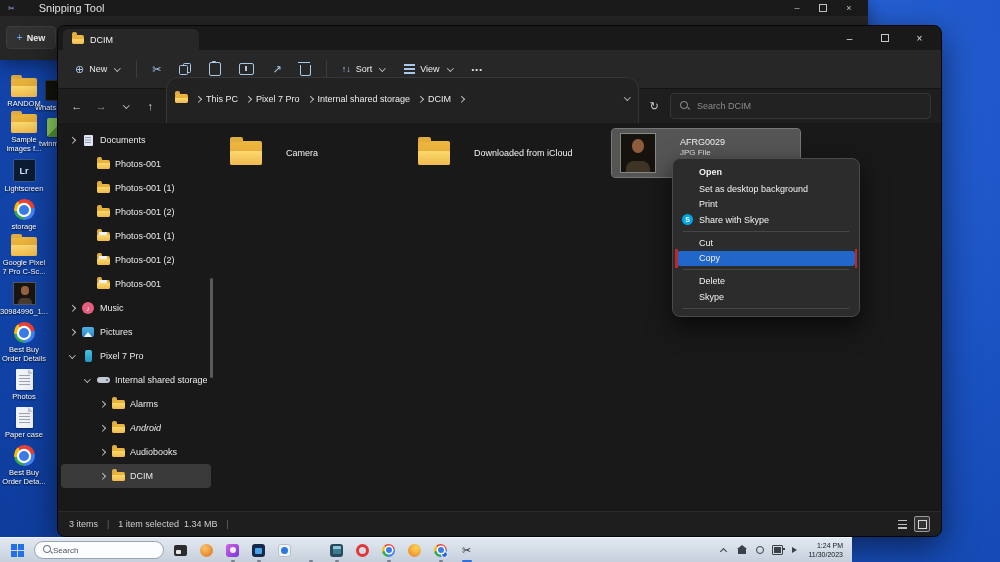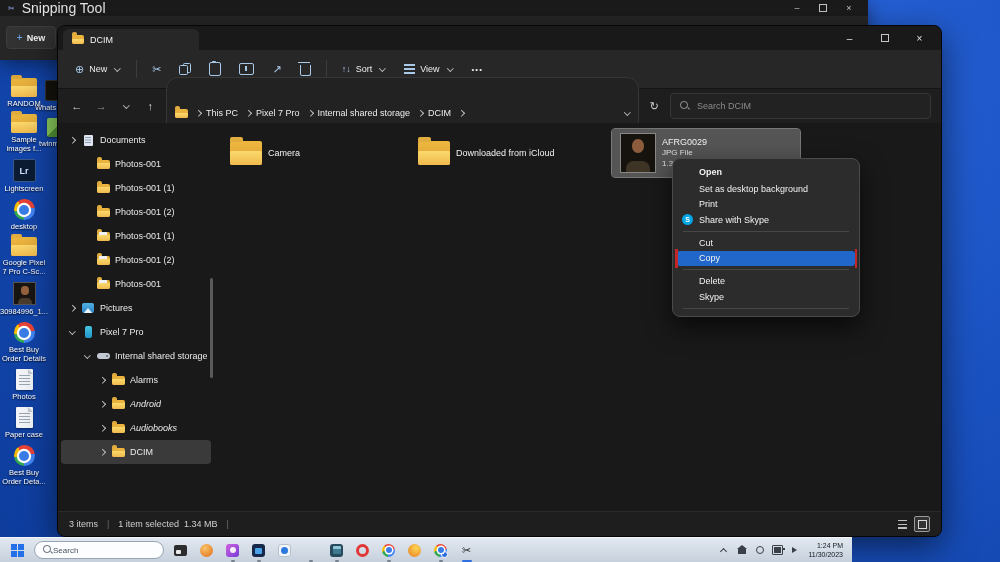--- a/index.html
+++ b/index.html
@@ -39,21 +39,21 @@
   .chrome-ball{position:relative;display:block;width:13px;height:13px;border-radius:50%;
     background:conic-gradient(from -40deg,#ea4335 0 120deg,#4285f4 0 225deg,#34a853 0 300deg,#fbbc05 0);}
   .chrome-ball::after{content:"";position:absolute;inset:3.5px;border-radius:50%;background:#3a7de8;box-shadow:0 0 0 1.5px #fff}
   .chrome-ball.big{width:21px;height:21px}
   .chrome-ball.big::after{inset:5.5px;box-shadow:0 0 0 2.2px #fff}
 
   
   .snip{position:absolute;left:0;top:0;width:868px;height:60px;background:#262626;z-index:2;box-shadow:0 4px 18px rgba(0,0,0,.45)}
   .snip-title{height:16px;background:#1b1b1b;display:flex;align-items:center;padding:0 8px;position:relative}
   .snip-appicon{font-size:8px;color:#8fa6e8}
-  .snip-title .t{font-size:14px;color:#e4e4e4;margin-left:7px}
+  .snip-title .t{font-size:11px;color:#e4e4e4;margin-left:24px}
   .snip-controls{position:absolute;right:6px;top:0;height:16px;display:flex;align-items:center;gap:0}
   .scb{width:26px;height:16px;display:flex;align-items:center;justify-content:center;color:#c6c6c6;font-size:9px}
   .boxglyph{width:6px;height:6px;border:1px solid #c6c6c6;display:block}
   .snip-new{position:absolute;left:6px;top:26px;width:48px;height:21px;background:#323232;border:1px solid #3d3d3d;border-radius:4px;
     display:flex;align-items:center;justify-content:center;gap:4px}
   .snip-new .pl{color:#6fa8f2;font-size:10px;line-height:1}
   .snip-new .nl{color:#f2f2f2;font-size:9px;font-weight:bold}
 
   
   .win{position:absolute;left:57px;top:25px;width:883px;height:510px;background:#1b1b1b;border-radius:8px;overflow:hidden;
@@ -79,21 +79,21 @@
   .ic-paste{width:10px;height:12px;border:1.2px solid #a9c9e8;border-radius:2px;position:relative}
   .ic-paste::before{content:"";position:absolute;top:-2px;left:2px;width:4px;height:2.4px;background:#a9c9e8;border-radius:1px}
   .ic-rename{width:13px;height:10px;border:1.2px solid #a9c9e8;border-radius:2px;position:relative}
   .ic-rename::after{content:"";position:absolute;left:5px;top:1.5px;width:1.3px;height:5px;background:#a9c9e8}
   .ic-trash{width:9px;height:10px;border:1.2px solid #a9c9e8;border-top:none;border-radius:0 0 2.5px 2.5px;position:relative;margin-top:3px}
   .ic-trash::before{content:"";position:absolute;top:-3px;left:-2.5px;width:11.5px;height:1.3px;background:#a9c9e8}
   .ic-view{width:11px;height:10px;background:repeating-linear-gradient(180deg,#a9c9e8 0 1.5px,transparent 1.5px 4.2px)}
   .addr{display:flex;align-items:center;height:34px;padding:0 10px;gap:7px;background:#1e1e1e}
   .navb{color:#d6d6d6;font-size:11px;width:18px;height:20px;display:flex;align-items:center;justify-content:center}
   .navb.dim{color:#8f8f8f}
-  .crumb-box{width:468px;height:24px;background:#222;border:1px solid #363636;border-radius:12px;display:flex;align-items:flex-end;padding:16px 8px;gap:5px}
+  .crumb-box{width:468px;height:24px;background:#222;border:1px solid #363636;border-radius:12px;display:flex;align-items:flex-start;padding:16px 8px;gap:5px}
   .crumb-box .folder{width:13px;height:9px;flex:0 0 auto}
   .crumb{font-size:9px;color:#ededed;white-space:nowrap}
   .crumb-box .chev{width:8px}
   .crumb-spacer{flex:1}
   .ref{color:#d0d0d0;font-size:11px;padding:0 4px}
   .search-box{margin-left:auto;width:248px;height:24px;background:#222;border:1px solid #363636;border-radius:4px;
     display:flex;align-items:center;padding:0 9px;gap:7px}
   .ic-search{width:10px;height:10px;position:relative;flex:0 0 auto}
   .ic-search::before{content:"";position:absolute;left:0;top:0;width:5.6px;height:5.6px;border:1.3px solid #9a9a9a;border-radius:50%}
   .ic-search::after{content:"";position:absolute;left:6.6px;top:7px;width:3.4px;height:1.3px;background:#9a9a9a;transform:rotate(45deg)}
@@ -114,21 +114,21 @@
   .si-music-g{width:12px;height:12px;border-radius:50%;background:#e45f7e;color:#fff;font-size:7px;display:flex;align-items:center;justify-content:center}
   .si-pictures-g{width:12px;height:10px;border-radius:2px;background:linear-gradient(180deg,#4fb2e6,#2f84c4);position:relative;overflow:hidden}
   .si-pictures-g::after{content:"";position:absolute;bottom:-1px;left:1px;border-left:5px solid transparent;border-right:5px solid transparent;border-bottom:6px solid #eaf3fb}
   .si-phone-g{width:7px;height:12px;border-radius:2px;background:linear-gradient(180deg,#45c4e0,#2496c6)}
   .si-storage-g{width:13px;height:6px;border-radius:3px;background:#c3c9d3;position:relative}
   .si-storage-g::after{content:"";position:absolute;right:2px;top:2px;width:2px;height:2px;border-radius:50%;background:#5a626e}
   .paper{position:absolute;left:2px;top:0px;width:8px;height:5px;background:#eef2f6;border-radius:0.5px;z-index:0}
   .side-scroll{position:absolute;right:1px;top:155px;width:3px;height:100px;background:#5a5a5a;border-radius:2px}
 
   .main{flex:1;position:relative}
-  .tile{position:absolute;top:6px;height:44px;display:flex;align-items:center;gap:6px;padding:2px 8px;border-radius:3px}
+  .tile{position:absolute;top:6px;height:44px;display:flex;align-items:center;gap:24px;padding:2px 8px;border-radius:3px}
   .tile .folder{width:32px;height:24px;flex:0 0 auto}
   .tile .folder::before{height:5px;top:-4px}
   .tile1{left:8px;width:160px}
   .tile2{left:196px;width:190px}
   .tile3{left:398px;width:172px}
   .tile.sel{background:#555;outline:1px solid #777}
   .tile-name{font-size:9px;color:#f2f2f2}
   .tile-meta{font-size:8px;color:#e2e2e2;line-height:11px}
   .thumb{width:34px;height:38px;background:#16130f;border:1px solid #888;position:relative;overflow:hidden;flex:0 0 auto}
   .thumb .head{position:absolute;top:5px;left:11px;width:12px;height:14px;background:#8d5c3c;border-radius:48%}
@@ -218,21 +218,21 @@
       <div class="dicon">
         <span class="dk folder dk-folder"></span>
         <div class="lbl">Sample images f...</div>
       </div>
       <div class="dicon">
         <span class="dk dk-lr">Lr</span>
         <div class="lbl">Lightscreen</div>
       </div>
       <div class="dicon">
         <span class="dk chrome-ball big"></span>
-        <div class="lbl">desktop</div>
+        <div class="lbl">storage</div>
       </div>
       <div class="dicon">
         <span class="dk folder dk-folder"></span>
         <div class="lbl">Google Pixel 7 Pro C-Sc...</div>
       </div>
       <div class="dicon">
         <span class="dk dk-photo"></span>
         <div class="lbl">30984996_1...</div>
       </div>
       <div class="dicon">
@@ -421,20 +421,27 @@
             <span class="si">
               <span class="folder">
                 <span class="paper"></span>
               </span>
             </span>
             <span class="side-label">Photos-001</span>
           </div>
           <div class="side-item" style="padding-left: 6px;">
             <span class="chev "></span>
             <span class="si">
+              <i class="si-music-g">♪</i>
+            </span>
+            <span class="side-label">Music</span>
+          </div>
+          <div class="side-item" style="padding-left: 6px;">
+            <span class="chev "></span>
+            <span class="si">
               <i class="si-pictures-g"></i>
             </span>
             <span class="side-label">Pictures</span>
           </div>
           <div class="side-item" style="padding-left: 6px;">
             <span class="chev down"></span>
             <span class="si">
               <i class="si-phone-g"></i>
             </span>
             <span class="side-label">Pixel 7 Pro</span>
@@ -453,21 +460,21 @@
             </span>
             <span class="side-label">Alarms</span>
           </div>
           <div class="side-item" style="padding-left: 36px; font-style: italic;">
             <span class="chev "></span>
             <span class="si">
               <span class="folder"></span>
             </span>
             <span class="side-label">Android</span>
           </div>
-          <div class="side-item" style="padding-left: 36px; font-style: italic;">
+          <div class="side-item" style="padding-left: 36px;">
             <span class="chev "></span>
             <span class="si">
               <span class="folder"></span>
             </span>
             <span class="side-label">Audiobooks</span>
           </div>
           <div class="side-item selected" style="padding-left: 36px;">
             <span class="chev "></span>
             <span class="si">
               <span class="folder"></span>

